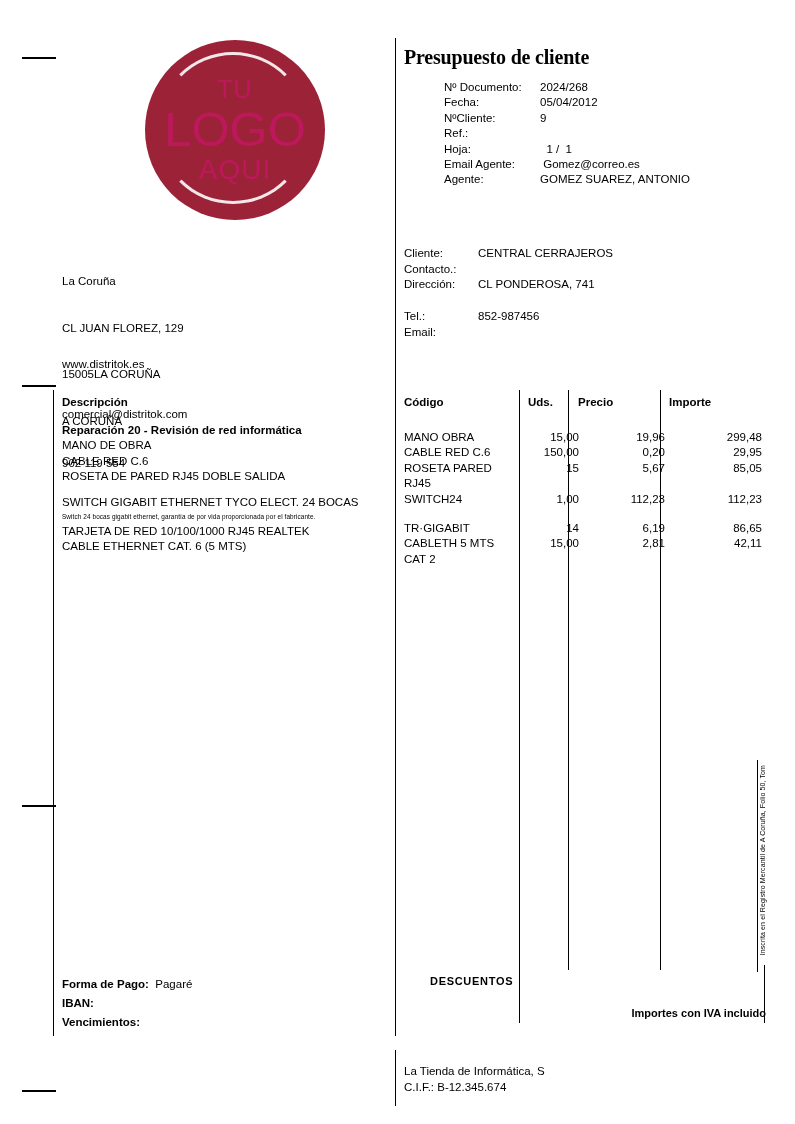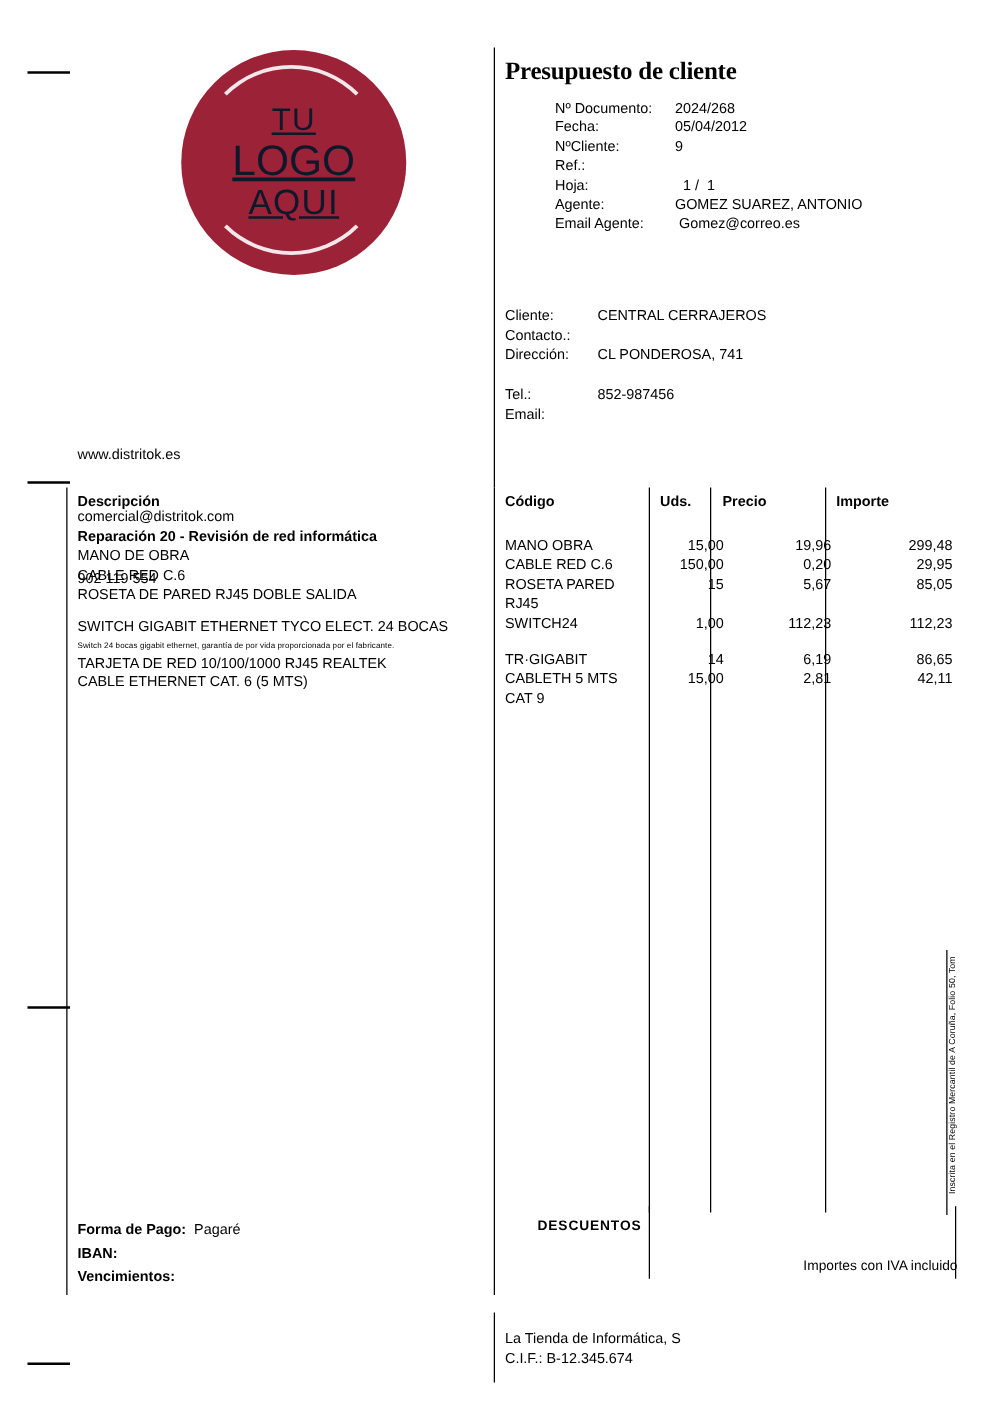--- a/index.html
+++ b/index.html
@@ -25,24 +25,24 @@
   }
   .logo-arc{
     position:absolute;left:12px;top:12px;width:152px;height:152px;border-radius:50%;
     border:3px solid #F3E7E9;
     border-left-color:transparent;border-right-color:transparent;
     box-sizing:border-box;
   }
   .logo-text{
     position:absolute;left:0;top:0;width:180px;height:180px;
     display:flex;flex-direction:column;align-items:center;justify-content:center;
-    color:#0f172a;font-weight:400;line-height:1;letter-spacing:1px;text-decoration:underline;
+    color:#be185d;font-weight:400;line-height:1;letter-spacing:1px;
   }
   .logo-tu{font-size:25px;margin-bottom:3px;}
-  .logo-logo{font-size:34px;letter-spacing:0px;margin-bottom:2px;}
+  .logo-logo{font-size:49px;letter-spacing:0px;margin-bottom:2px;}
   .logo-aqui{font-size:28px;}
 
   
   .blk{position:absolute;font-size:11.5px;line-height:15.5px;white-space:pre;}
   .b{font-weight:bold;}
 
   .title{
     position:absolute;left:404px;top:46px;font-size:20px;font-weight:bold;
     letter-spacing:-0.2px;
     font-family:Liberation Serif, serif;
@@ -74,21 +74,21 @@
   .r .imp{position:absolute;left:278px;width:80px;text-align:right;}
   .rgap{height:14px;}
 
   
   .pay{position:absolute;left:62px;top:975px;font-size:11.5px;line-height:18.8px;}
   .pay .row{white-space:pre;height:18.8px;}
   .pay .lbl{font-weight:bold;}
 
   .desc-title{position:absolute;left:418px;top:975px;font-size:11px;font-weight:bold;letter-spacing:0.7px;padding-left:12px;}
   .total{position:absolute;left:578px;top:975px;font-size:23px;font-weight:bold;white-space:pre;}
-  .total-note{position:absolute;left:578px;top:1007px;width:188px;text-align:right;font-size:11px;font-weight:normal;}
+  .total-note{position:absolute;left:578px;top:1007px;width:188px;text-align:right;font-size:11px;font-weight:bold;}
 
   .legal{position:absolute;left:404px;top:1063px;font-size:11.5px;line-height:16px;}
   .legal div{white-space:pre;}
 
   .vert-text{
     position:absolute;left:759px;top:765px;
     font-size:7px;letter-spacing:0.1px;white-space:nowrap;
     transform-origin:0 0;transform:rotate(-90deg) translate(-100%,0);
   }
 </style>
@@ -125,24 +125,30 @@
   <div class="vline" style="left:757px;top:760px;height:212px;"></div>
 
   <div class="title">Presupuesto de cliente</div>
 
   <div class="meta" style="left:404px;top:80px;">
     <span class="row"><span class="lbl">Nº Documento:</span><span class="val">2024/268</span></span>
     <span class="row"><span class="lbl">Fecha:</span><span class="val">05/04/2012</span></span>
     <span class="row"><span class="lbl">NºCliente:</span><span class="val">9</span></span>
     <span class="row"><span class="lbl">Ref.:</span><span class="val"></span></span>
     <span class="row"><span class="lbl">Hoja:</span><span class="val">  1 /  1</span></span>
+    <span class="row"><span class="lbl">Email Agente:</span><span class="val"> Gomez@correo.es</span></span>
     <span class="row"><span class="lbl">Agente:</span><span class="val">GOMEZ SUAREZ, ANTONIO</span></span>
-    <span class="row"><span class="lbl">Email Agente:</span><span class="val"> Gomez@correo.es</span></span>
-  </div>
-
+  </div>
+
+  <div class="blk" style="left:62px;top:243px;">
+    <div>La Coruña</div>
+    <div>CL JUAN FLOREZ, 129</div>
+    <div>15005LA CORUÑA</div>
+    <div>A CORUÑA</div>
+  </div>
   <div class="blk" style="left:62px;top:323px;line-height:16.5px;">
     <div>www.distritok.es</div>
     <div>comercial@distritok.com</div>
     <div>902 119 554</div>
   </div>
 
   <div class="cust" style="left:404px;top:246px;">
     <span class="row"><span class="lbl">Cliente:</span><span>CENTRAL CERRAJEROS</span></span>
     <span class="row"><span class="lbl">Contacto.:</span><span></span></span>
     <span class="row"><span class="lbl">Dirección:</span><span>CL PONDEROSA, 741</span></span>
@@ -208,21 +214,21 @@
       <span class="pre">6,19</span>
       <span class="imp">86,65</span>
     </div>
     <div class="r">
       <span class="code">CABLETH 5 MTS</span>
       <span class="uds">15,00</span>
       <span class="pre">2,81</span>
       <span class="imp">42,11</span>
     </div>
     <div class="r">
-      <span class="code">CAT 9</span>
+      <span class="code">CAT 2</span>
       <span class="uds"></span>
       <span class="pre"></span>
       <span class="imp"></span>
     </div>
   </div>
 
   <div class="pay">
     <div class="row"><span class="lbl">Forma de Pago:</span><span>  Pagaré</span></div>
     <div class="row"><span class="lbl">IBAN:</span></div>
     <div class="row"><span class="lbl">Vencimientos:</span></div>

